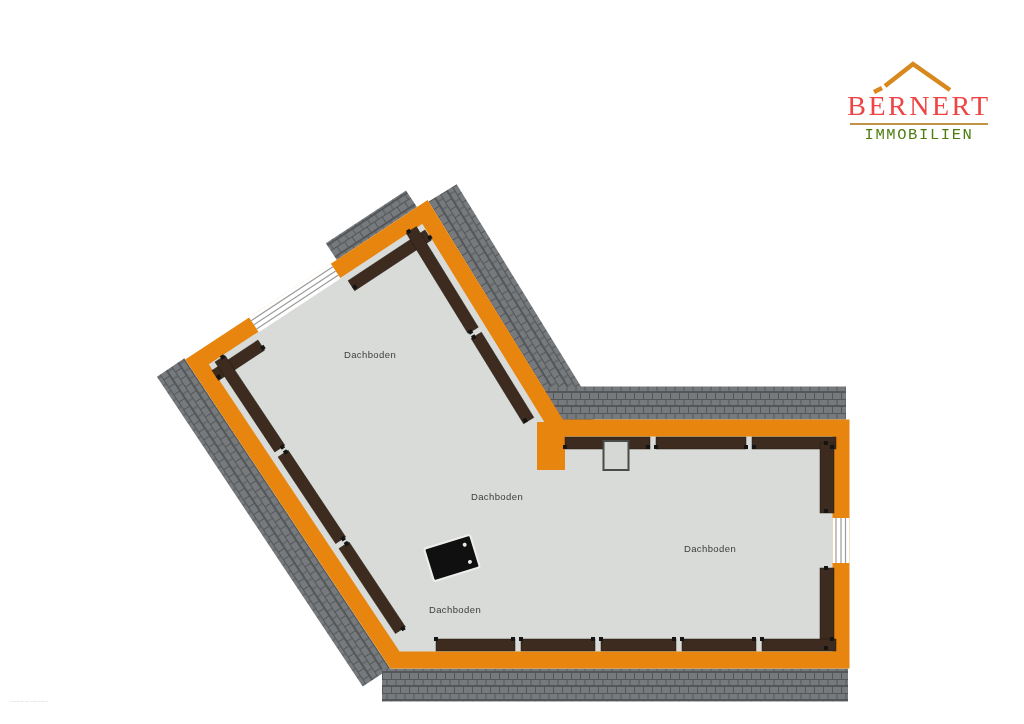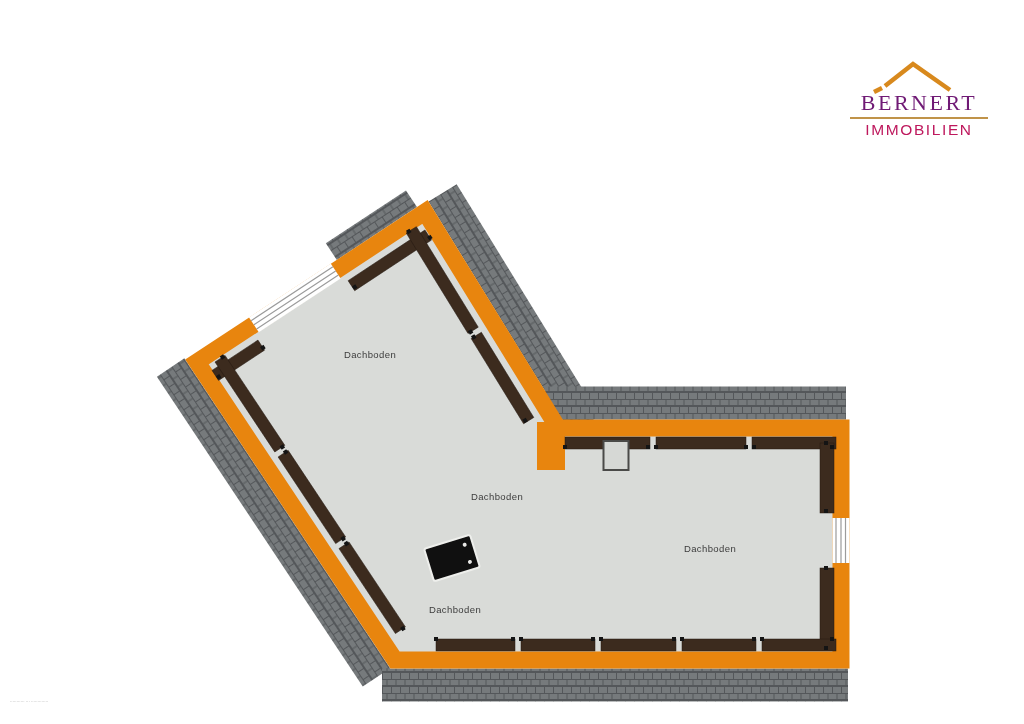--- a/index.html
+++ b/index.html
@@ -4,25 +4,25 @@
 <style>
   html,body{margin:0;padding:0;background:#ffffff;}
   body{width:1024px;height:724px;position:relative;overflow:hidden;
        font-family:"Liberation Sans",sans-serif;}
   .plan-svg{position:absolute;left:0;top:0;}
   .room-label{font:9.5px "Liberation Sans",sans-serif;fill:#3c3c3c;
               text-anchor:middle;letter-spacing:.4px;}
   .logo{position:absolute;left:840px;top:50px;width:158px;text-align:center;
         user-select:none;}
   .logo-roof{display:block;margin:0 auto -2px auto;}
-  .logo-title{font-family:"Liberation Serif",serif;font-size:22px;
-              letter-spacing:2.5px;color:#701a75;font-weight:500;line-height:1.0;}
+  .logo-title{font-family:"Liberation Serif",serif;font-size:28px;
+              letter-spacing:2.5px;color:#ef4444;font-weight:500;line-height:1.0;}
   .logo-divider{height:2px;background:#c09349;margin:3px 10px 2px 10px;}
-  .logo-subtitle{font-family:Liberation Sans, sans-serif;font-size:15.5px;
-                 letter-spacing:1.6px;color:#be185d;line-height:1.1;}
+  .logo-subtitle{font-family:Liberation Mono, monospace;font-size:15.5px;
+                 letter-spacing:1.6px;color:#4d7c0f;line-height:1.1;}
   .fine-print{position:absolute;left:10px;top:699px;font-size:4px;
               color:#8a8a8a;letter-spacing:0;white-space:nowrap;}
 </style>
 </head>
 <body>
 
 <svg class="plan-svg" width="1024" height="724" viewBox="0 0 1024 724">
   <defs>
     <pattern id="tiles" width="18" height="14" patternUnits="userSpaceOnUse">
       <rect width="18" height="14" fill="#767A7C"></rect>

